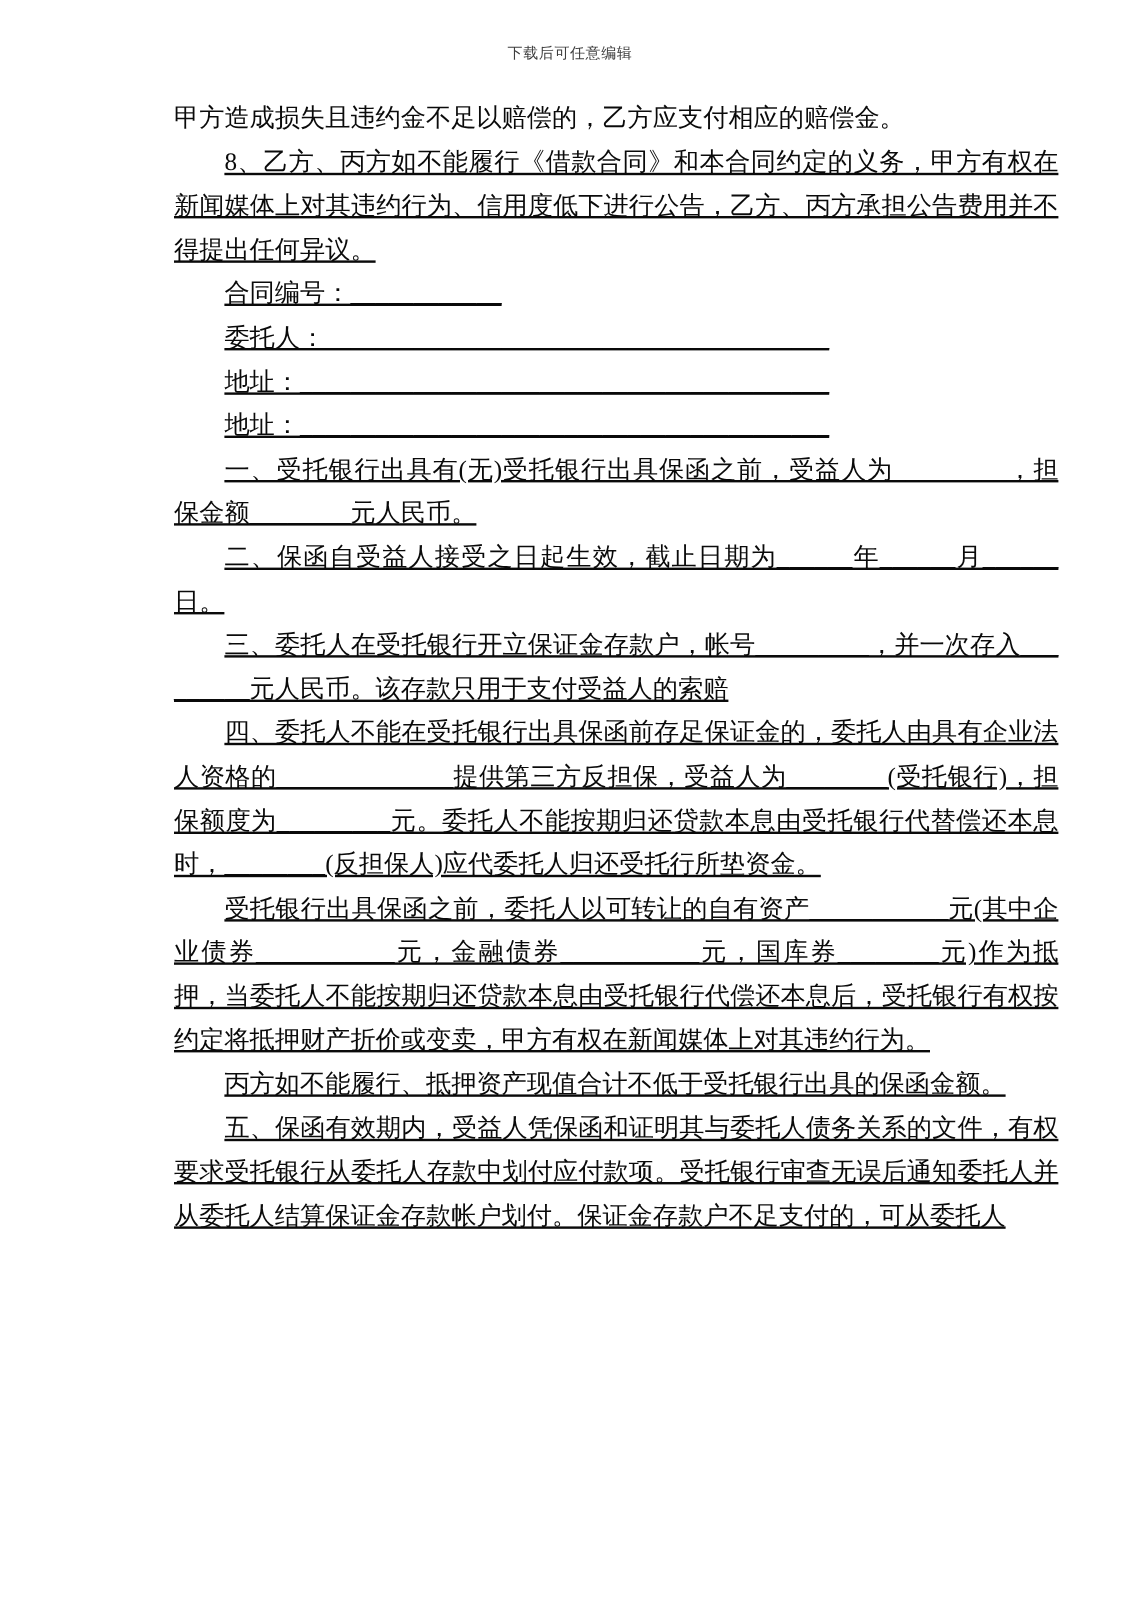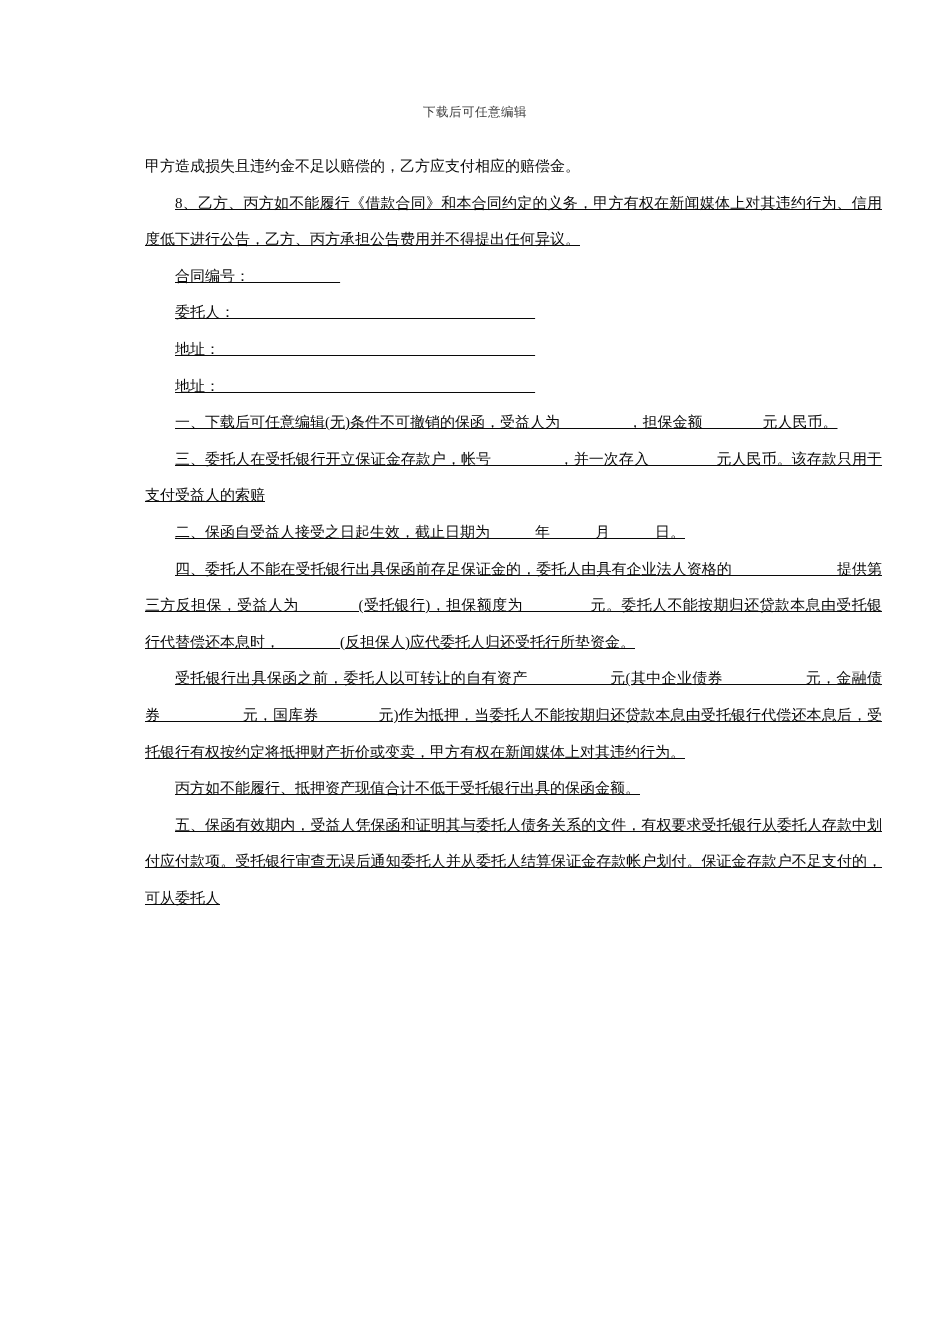--- a/index.html
+++ b/index.html
@@ -5,29 +5,29 @@
   * { box-sizing: border-box; }
   html, body { margin: 0; padding: 0; background: #ffffff; }
   body {
     width: 950px;
     height: 1344px;
     font-family: "Liberation Serif", "DejaVu Serif", serif;
     color: #000000;
     overflow: hidden;
   }
   .page-note {
-    padding-top: 104px;
+    padding-top: 36px;
     text-align: center;
     font-size: 12.5px;
     color: #3d3d3d;
     letter-spacing: 0.5px;
   }
   .doc {
     margin: 27px 68px 0 145px;
-    font-size: 15px;
+    font-size: 21px;
     line-height: 36.6px;
     text-align: justify;
     word-break: break-all;
     color: #0a0a0a;
   }
   .doc p { margin: 0; padding: 0; }
   .doc p.indent { text-indent: 2em; text-decoration: underline; }
 </style>
 </head>
 <body>
@@ -36,20 +36,20 @@
   <span>下载后可任意编辑</span>
 </header>
 
 <main class="doc">
   <p class="para">甲方造成损失且违约金不足以赔偿的，乙方应支付相应的赔偿金。</p>
   <p class="para indent">8、乙方、丙方如不能履行《借款合同》和本合同约定的义务，甲方有权在新闻媒体上对其违约行为、信用度低下进行公告，乙方、丙方承担公告费用并不得提出任何异议。</p>
   <p class="para indent">合同编号：____________</p>
   <p class="para indent">委托人：________________________________________</p>
   <p class="para indent">地址：__________________________________________</p>
   <p class="para indent">地址：__________________________________________</p>
-  <p class="para indent">一、下载后可任意编辑(无)条件不可撤销的保函，受益人为_________，担保金额________元人民币。</p>
+  <p class="para indent">一、受托银行出具有(无)受托银行出具保函之前，受益人为_________，担保金额________元人民币。</p>
+  <p class="para indent">二、保函自受益人接受之日起生效，截止日期为______年______月______日。</p>
   <p class="para indent">三、委托人在受托银行开立保证金存款户，帐号_________，并一次存入_________元人民币。该存款只用于支付受益人的索赔</p>
-  <p class="para indent">二、保函自受益人接受之日起生效，截止日期为______年______月______日。</p>
   <p class="para indent">四、委托人不能在受托银行出具保函前存足保证金的，委托人由具有企业法人资格的______________提供第三方反担保，受益人为________(受托银行)，担保额度为_________元。委托人不能按期归还贷款本息由受托银行代替偿还本息时，________(反担保人)应代委托人归还受托行所垫资金。</p>
   <p class="para indent">受托银行出具保函之前，委托人以可转让的自有资产___________元(其中企业债券___________元，金融债券___________元，国库券________元)作为抵押，当委托人不能按期归还贷款本息由受托银行代偿还本息后，受托银行有权按约定将抵押财产折价或变卖，甲方有权在新闻媒体上对其违约行为。</p>
   <p class="para indent">丙方如不能履行、抵押资产现值合计不低于受托银行出具的保函金额。</p>
   <p class="para indent">五、保函有效期内，受益人凭保函和证明其与委托人债务关系的文件，有权要求受托银行从委托人存款中划付应付款项。受托银行审查无误后通知委托人并从委托人结算保证金存款帐户划付。保证金存款户不足支付的，可从委托人</p>
 </main>
 
 </body></html>

